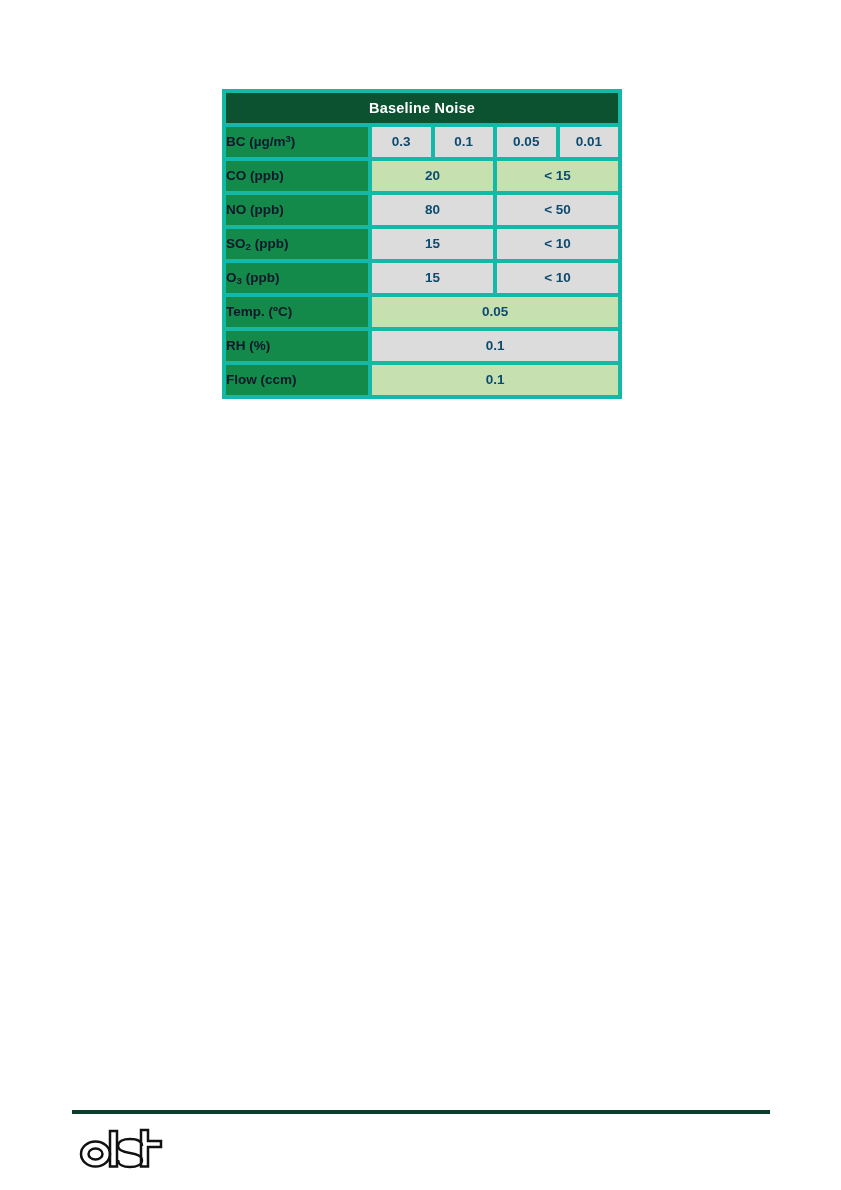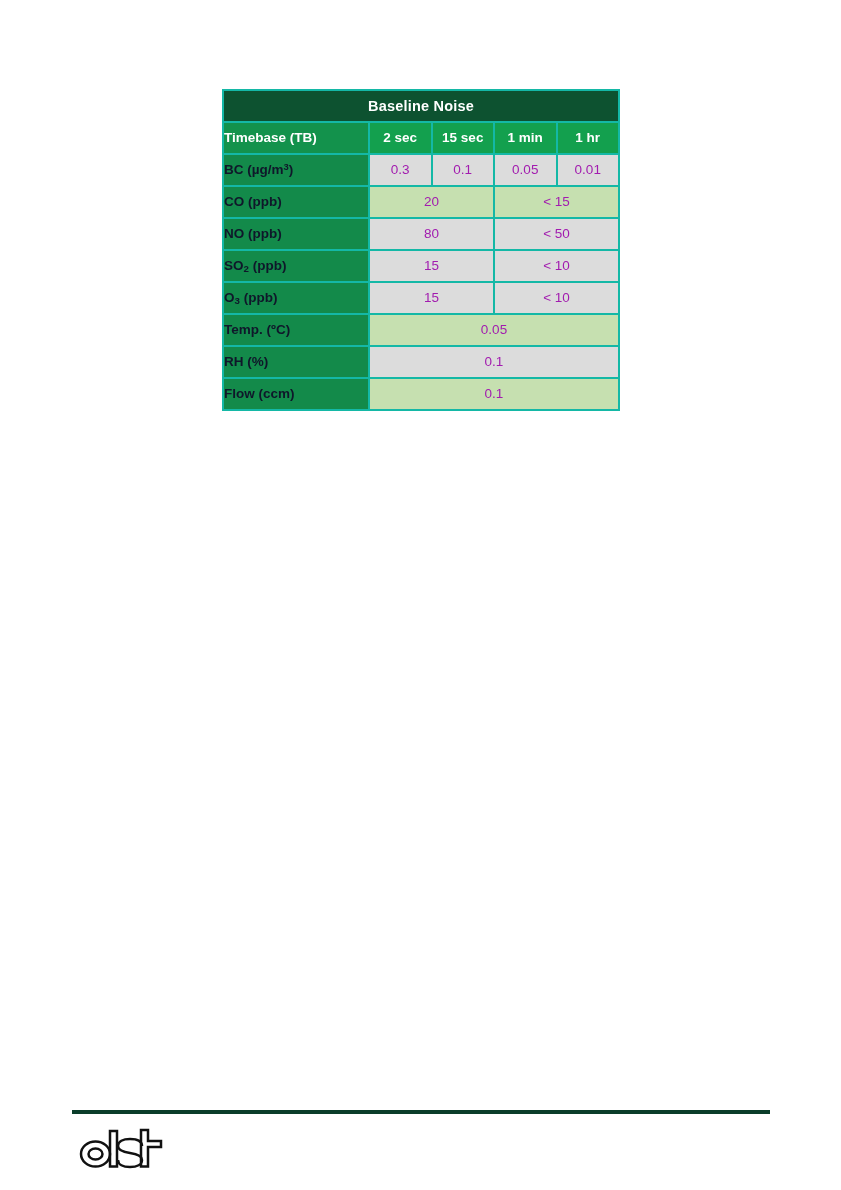--- a/index.html
+++ b/index.html
@@ -31,21 +31,21 @@
     table-layout: fixed;
     background: #ffffff;
   }
   #noise-table col.label-col { width: 146px; }
   #noise-table col.data-col  { width: 62.5px; }
 
   #noise-table td,
   #noise-table th {
     padding: 0;
     margin: 0;
-    border: 2px solid #14b8a6;
+    border: 4px solid #14b8a6;
     height: 30px;
     line-height: 30px;
     vertical-align: middle;
   }
 
   .title-cell {
     background: #0d5230;
     color: #ffffff;
     font-size: 14.5px;
     font-weight: bold;
@@ -72,24 +72,24 @@
     background: #138a4a;
     color: #0f172a;
     font-size: 13.5px;
     font-weight: bold;
     text-align: left;
     padding-left: 14px;
     white-space: nowrap;
   }
 
   .val {
-    color: #a21caf;
+    color: #0c4a6e;
     font-size: 13.5px;
     text-align: center;
-    font-weight: normal;
+    font-weight: bold;
   }
   .val.green { background: #c6e0b0; }
   .val.gray  { background: #dcdcdc; }
 
   sub { font-size: 0.72em; line-height: 0; vertical-align: -0.22em; }
   sup { font-size: 0.70em; line-height: 0; vertical-align: 0.45em; }
 
   
   #footer-rule {
     position: absolute;
@@ -117,27 +117,20 @@
     <colgroup>
       <col class="label-col">
       <col class="data-col">
       <col class="data-col">
       <col class="data-col">
       <col class="data-col">
     </colgroup>
     <tbody>
       <tr>
         <td class="title-cell" colspan="5">Baseline Noise</td>
-      </tr>
-      <tr>
-        <td class="head-cell label">Timebase (TB)</td>
-        <td class="head-cell">2 sec</td>
-        <td class="head-cell">15 sec</td>
-        <td class="head-cell">1 min</td>
-        <td class="head-cell">1 hr</td>
       </tr>
     <tr>
           <td class="row-label">BC (µg/m<sup>3</sup>)</td>
           <td class="val gray">0.3</td>
           <td class="val gray">0.1</td>
           <td class="val gray">0.05</td>
           <td class="val gray">0.01</td>
         </tr>
         <tr>
           <td class="row-label">CO (ppb)</td>

